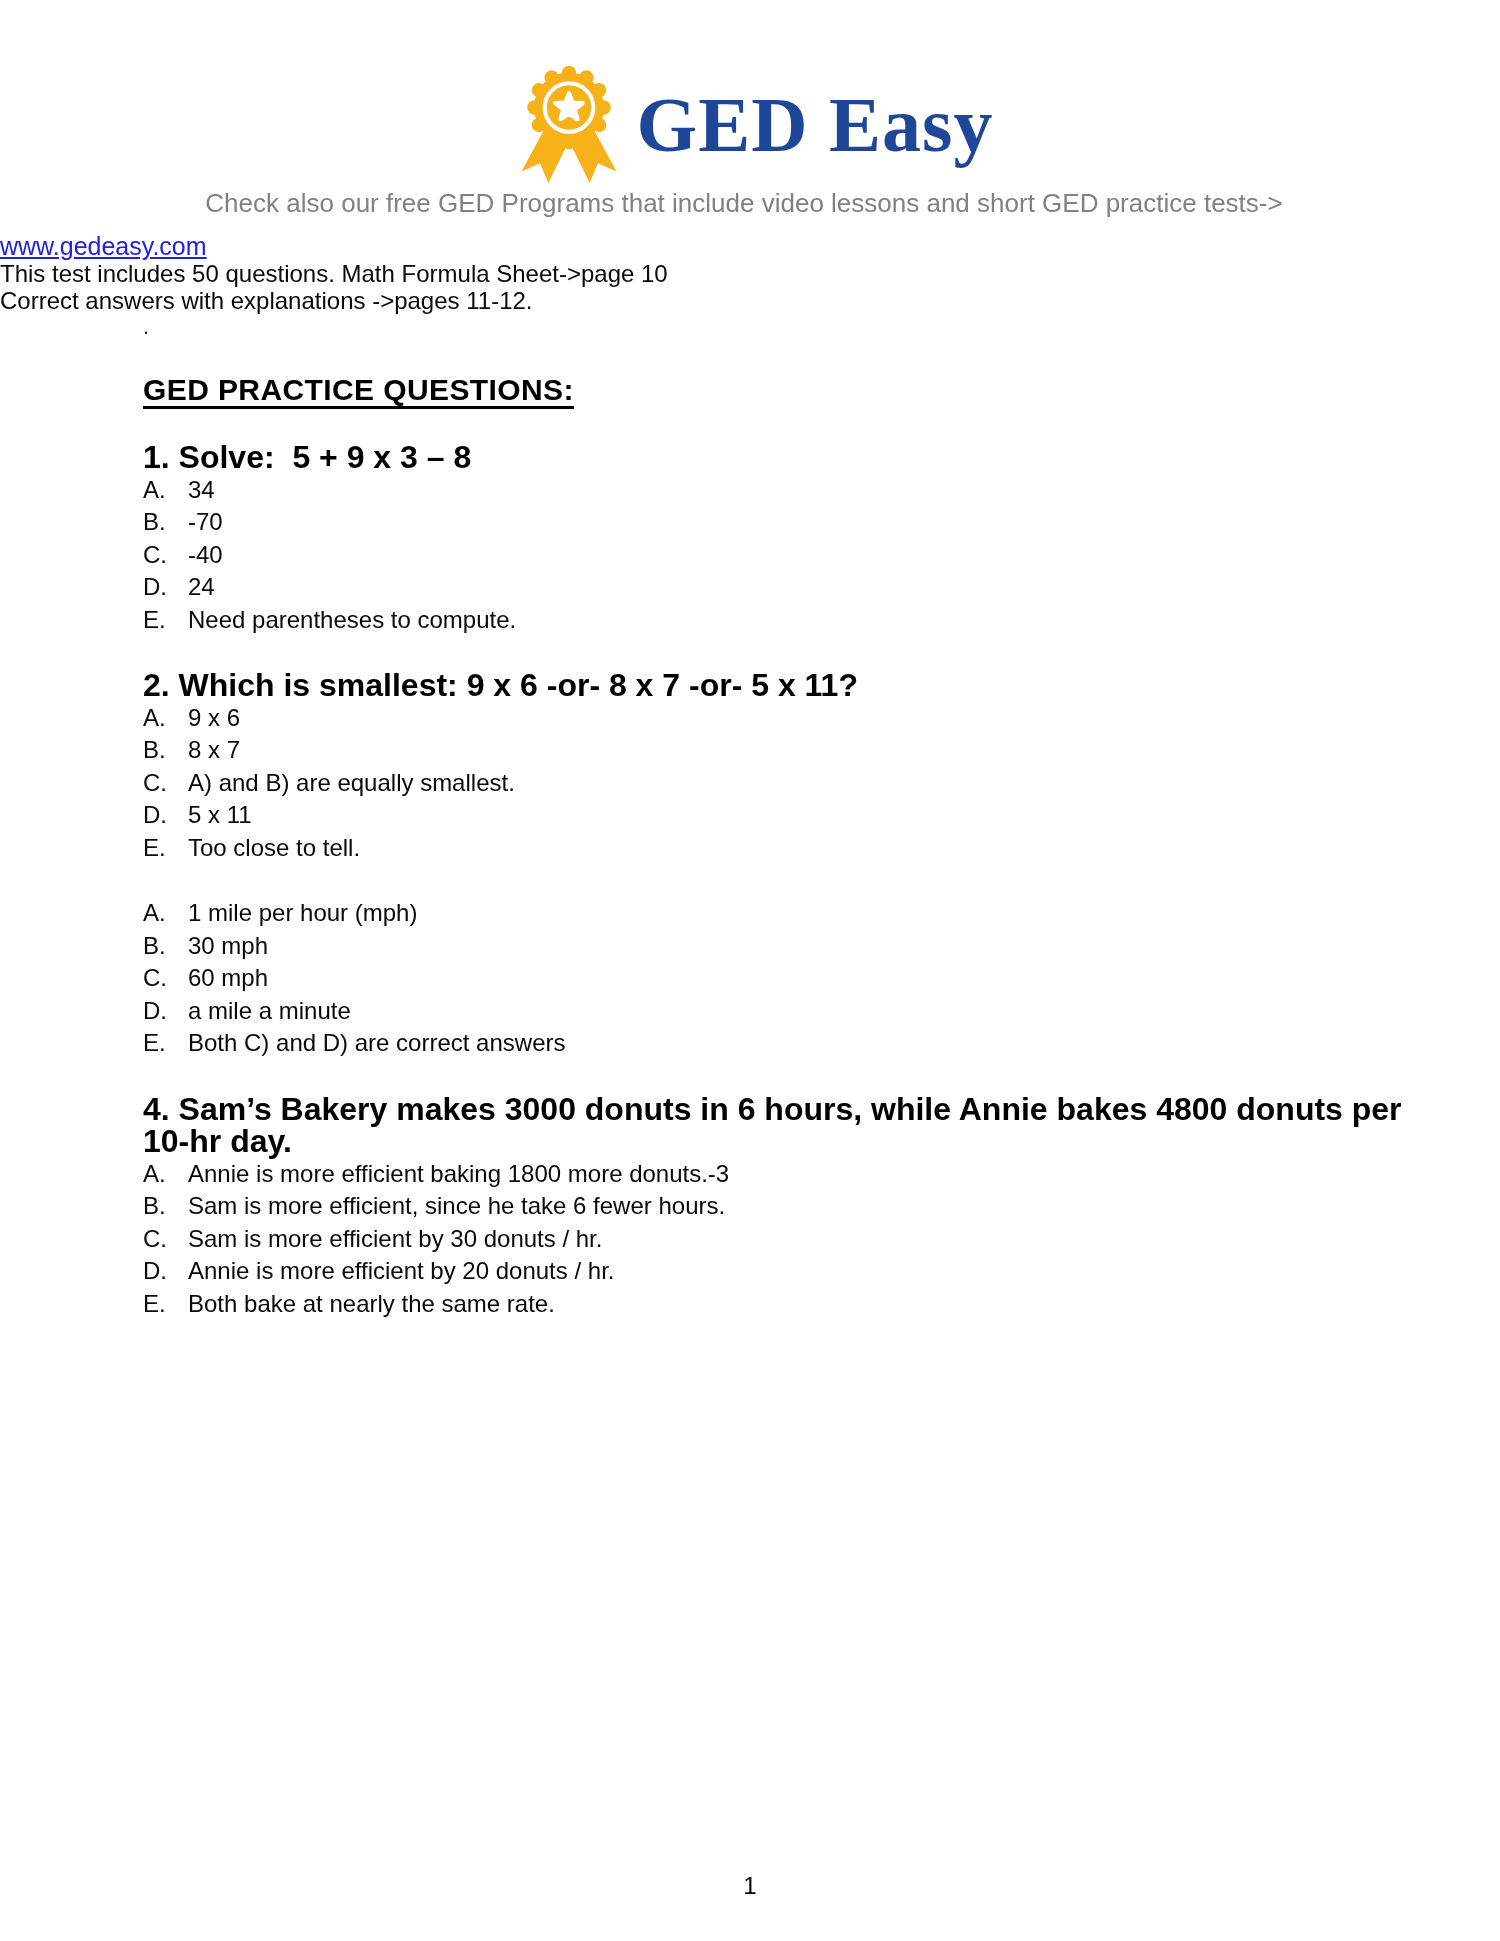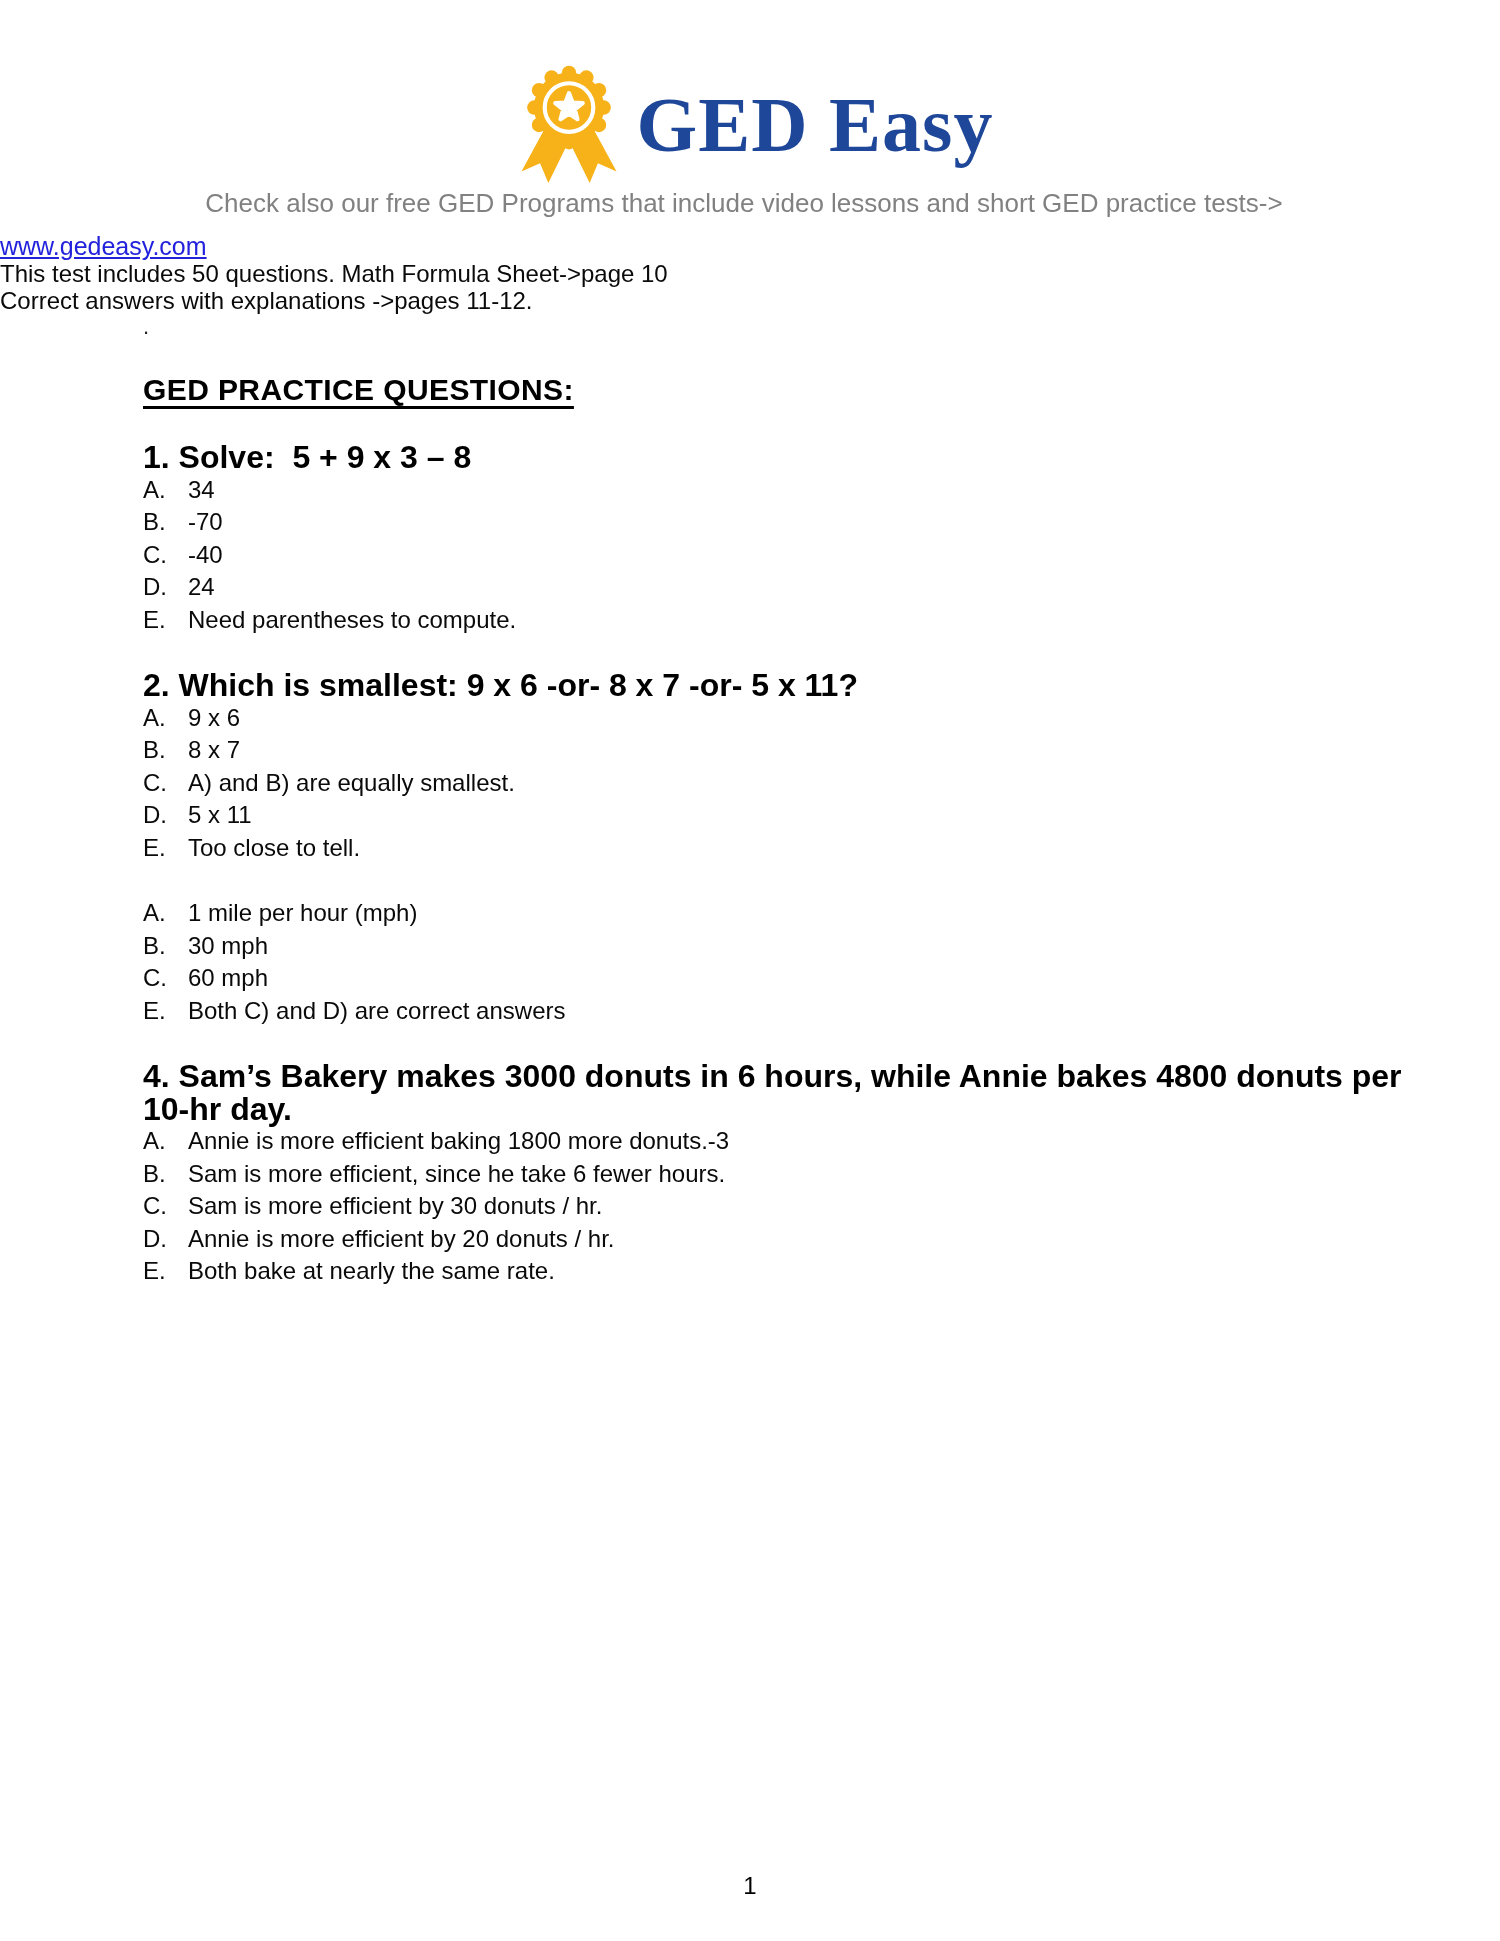--- a/index.html
+++ b/index.html
@@ -157,20 +157,21 @@
   </section>
 
   <section class="question">
     <div class="options">
   <p class="option"><span class="opt-letter">A.</span><span class="opt-text">1 mile per hour (mph)</span></p>
 
   <p class="option"><span class="opt-letter">B.</span><span class="opt-text">30 mph</span></p>
 
   <p class="option"><span class="opt-letter">C.</span><span class="opt-text">60 mph</span></p>
 
+  <p class="option"><span class="opt-letter">D.</span><span class="opt-text">a mile a minute</span></p>
 
   <p class="option"><span class="opt-letter">E.</span><span class="opt-text">Both C) and D) are correct answers</span></p>
 </div>
   </section>
 
   <section class="question">
     <p class="q-title">4. Sam’s Bakery makes 3000 donuts in 6 hours, while Annie bakes 4800 donuts per 10-hr day.</p>
     <div class="options">
   <p class="option"><span class="opt-letter">A.</span><span class="opt-text">Annie is more efficient baking 1800 more donuts.-3</span></p>
 

